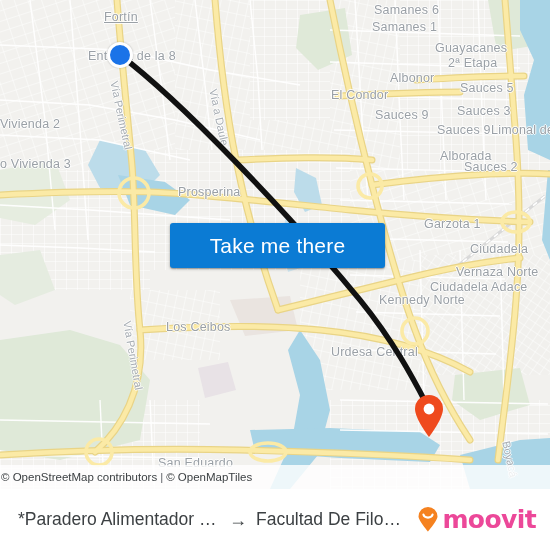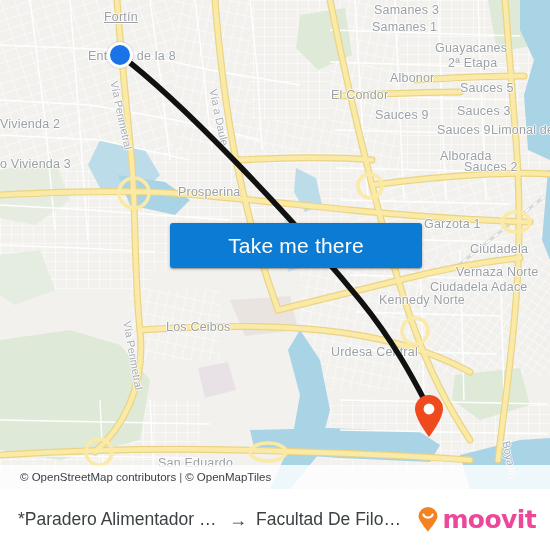--- a/index.html
+++ b/index.html
@@ -92,21 +92,21 @@
     top: 394px;
     width: 32px;
     height: 44px;
   }
 
   
   #take-me-there {
     position: absolute;
     left: 170px;
     top: 223px;
-    width: 252px;
+    width: 215px;
     height: 45px;
     background: #0b7bd4;
     color: #ffffff;
     border: none;
     border-radius: 3px;
     font-family: "Liberation Sans", sans-serif;
     font-size: 21px;
     letter-spacing: .2px;
     cursor: pointer;
     box-shadow: 0 1px 3px rgba(0,0,0,.30), 0 1px 1px rgba(0,0,0,.18);
@@ -117,21 +117,21 @@
 
   
   #attribution {
     position: absolute;
     left: 0;
     bottom: 0;
     width: 550px;
     height: 24px;
     display: flex;
     align-items: center;
-    padding-left: 20px;
+    padding-left: 1px;
     box-sizing: border-box;
     font-size: 11.5px;
     color: #3c4043;
     background: rgba(255,255,255,0.80);
     font-family: "Liberation Sans", sans-serif;
     white-space: nowrap;
   }
   #attribution .sep { padding: 0 3px; color: #5f6368; }
 
   
@@ -330,21 +330,21 @@
     </svg>
 
     <div id="place-labels">
         <div class="plabel big" style="left: 104px; top: 10px; text-decoration: underline;">Fortín</div>
         <div class="plabel big" style="left: 88px; top: 49px;">Entrada de la 8</div>
         <div class="plabel big" style="left: 0px; top: 117px;">Vivienda 2</div>
         <div class="plabel big" style="left: 0px; top: 157px;">o Vivienda 3</div>
         <div class="plabel big" style="left: 178px; top: 185px;">Prosperina</div>
         <div class="plabel big" style="left: 166px; top: 320px;">Los Ceibos</div>
         <div class="plabel big" style="left: 158px; top: 456px;">San Eduardo</div>
-        <div class="plabel big" style="left: 374px; top: 3px;">Samanes 3</div>
+        <div class="plabel big" style="left: 374px; top: 3px;">Samanes 6</div>
         <div class="plabel big" style="left: 372px; top: 20px;">Samanes 1</div>
         <div class="plabel big" style="left: 435px; top: 41px;">Guayacanes</div>
         <div class="plabel big" style="left: 448px; top: 56px;">2ª Etapa</div>
         <div class="plabel big" style="left: 390px; top: 71px;">Albonor</div>
         <div class="plabel big" style="left: 331px; top: 88px;">El Condor</div>
         <div class="plabel big" style="left: 460px; top: 81px;">Sauces 5</div>
         <div class="plabel big" style="left: 375px; top: 108px;">Sauces 9</div>
         <div class="plabel big" style="left: 457px; top: 104px; text-align: right;">Sauces 3</div>
         <div class="plabel big" style="left: 437px; top: 123px;">Sauces 9</div>
         <div class="plabel big" style="left: 491px; top: 123px;">Limonal del</div>

